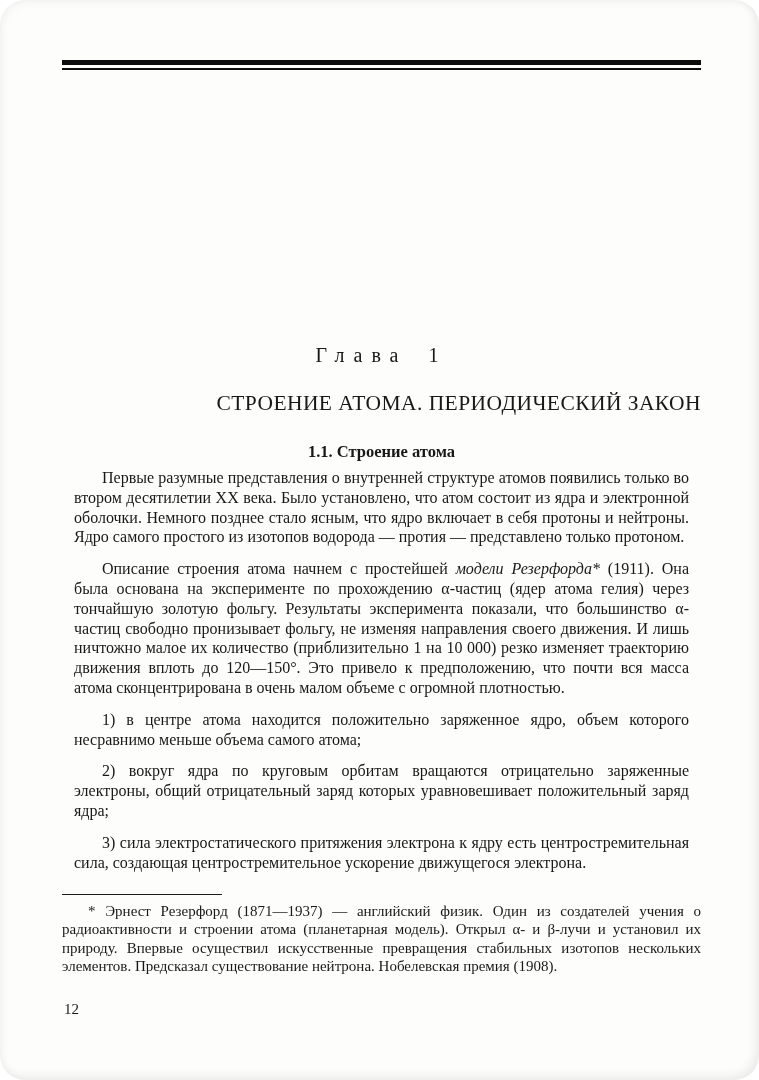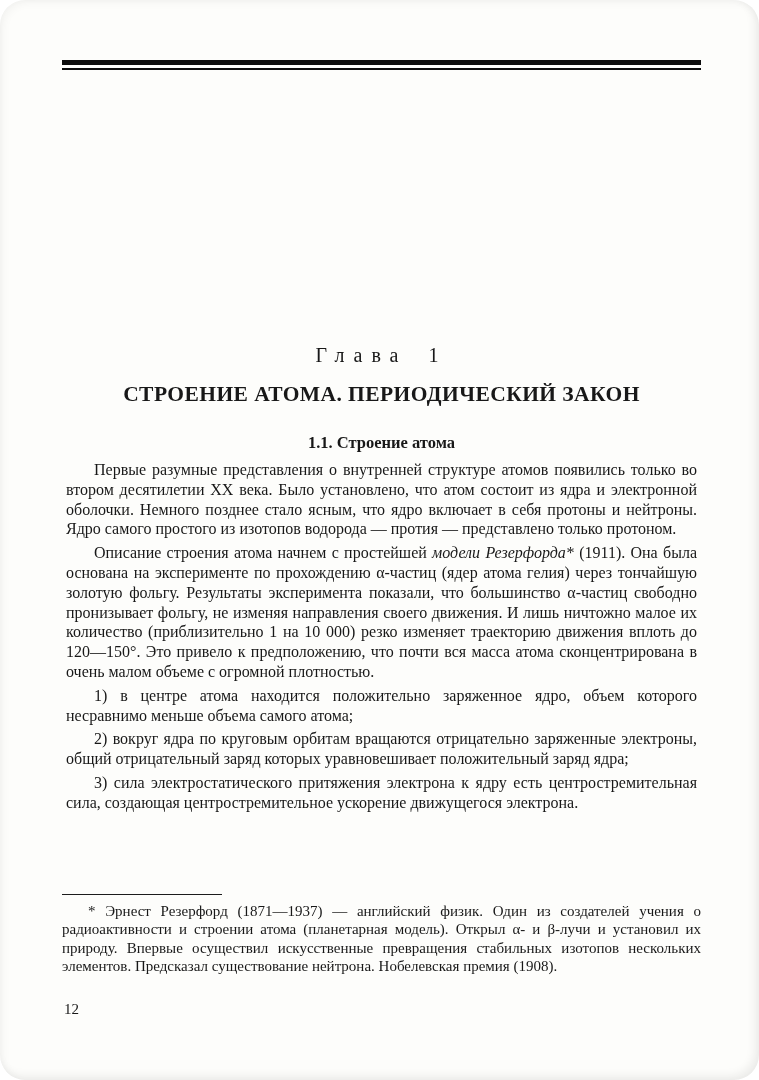--- a/index.html
+++ b/index.html
@@ -37,43 +37,44 @@
     top: 344px;
     text-align: center;
   }
   .chapter-label {
     font-size: 20px;
     letter-spacing: 0.45em;
     word-spacing: 0.35em;
   }
   .chapter-title {
     font-size: 21.5px;
-    font-weight: bold;
-    margin-top: 15px;
+    font-weight: normal;
+    margin-top: 24px;
     letter-spacing: 0.02em;
+    text-align: right;
   }
   .section-title {
     font-size: 16.5px;
     font-weight: bold;
     margin-top: 26px;
     text-align: center;
   }
 
   
   .body-text {
     position: absolute;
     left: 62px;
     right: 58px;
     top: 456px;
     font-size: 16px;
     line-height: 19.8px;
     text-align: justify;
   }
   .body-text p {
-    margin: 4px;
+    margin: 12px;
     text-indent: 28px;
   }
   .body-text em { font-style: italic; }
 
   
   .footnote-block {
     position: absolute;
     left: 62px;
     right: 58px;
     top: 894px;

